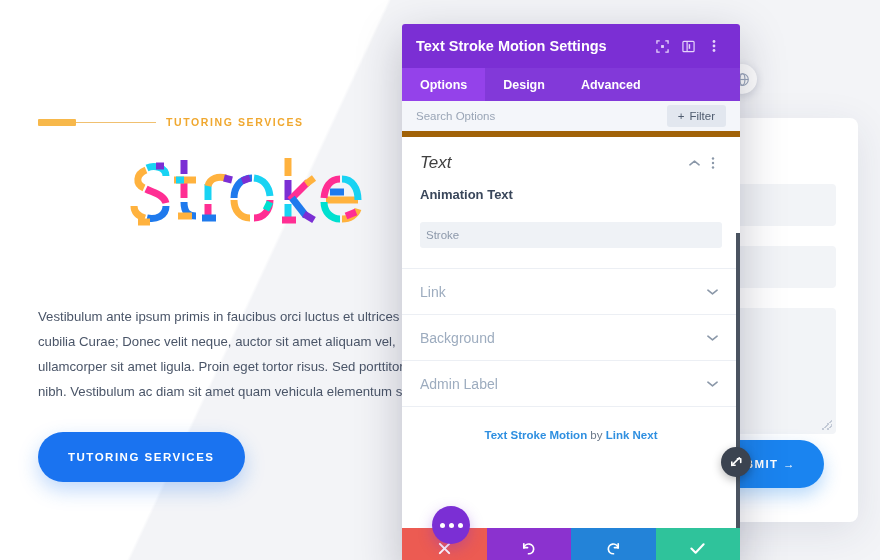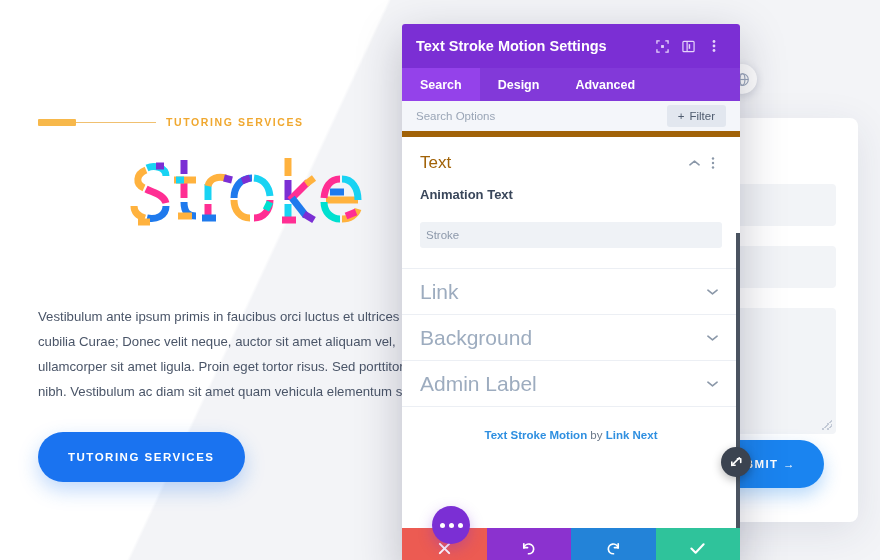--- a/index.html
+++ b/index.html
@@ -137,21 +137,21 @@
     border: none; cursor: pointer;
   }
 
   .modal-body { flex: 1; background: #fff; overflow: hidden; position: relative; }
 
   .sect-open { padding: 16px 18px 20px 18px; border-bottom: 1px solid #eceff4; }
   .sect-head {
     display: flex; align-items: center; margin-bottom: 14px;
   }
   .sect-title-open {
-    flex: 1; font-size: 17px; color: #a16207; font-weight: normal;
+    flex: 1; font-size: 17px; color: #404040; font-weight: normal; font-style: italic;
   }
   .chev {
     width: 20px; height: 20px; display: flex; align-items: center; justify-content: center;
     color: #8a97a8; cursor: pointer;
   }
   .dots-v {
     width: 18px; height: 20px; display: flex; align-items: center; justify-content: center;
     color: #8a97a8; cursor: pointer; letter-spacing: 0; font-size: 14px;
   }
   .field-label {
@@ -160,21 +160,21 @@
   .text-input {
     width: 100%; height: 26px; background: #eff2f6; border: none; border-radius: 3px;
     padding: 0 6px; font-size: 11.5px; color: #8d99ab;
     font-family: "Liberation Sans", sans-serif;
   }
 
   .sect-closed {
     height: 46px; display: flex; align-items: center; padding: 0 18px;
     border-bottom: 1px solid #eceff4; cursor: pointer;
   }
-  .sect-title-closed { flex: 1; font-size: 21px; color: #9dacbf; }
+  .sect-title-closed { flex: 1; font-size: 14px; color: #9dacbf; }
 
   .credit {
     text-align: center; padding: 22px 0 0 0;
     font-size: 11.5px; color: #6b7889;
   }
   .credit a { color: #2f8fe0; text-decoration: none; font-weight: bold; }
 
   .modal-footer { height: 41px; display: flex; }
   .fbtn {
     flex: 1; display: flex; align-items: center; justify-content: center;
@@ -316,21 +316,21 @@
       <div class="hdr-icon">
         <svg width="4" height="14" viewBox="0 0 4 14" fill="currentColor">
           <circle cx="2" cy="2.5" r="1.4"></circle>
             <circle cx="2" cy="7" r="1.4"></circle>
             <circle cx="2" cy="11.5" r="1.4"></circle>
         </svg>
       </div>
     </div>
 
     <div class="modal-tabs">
-      <div class="tab active">Search</div>
+      <div class="tab active">Options</div>
       <div class="tab">Design</div>
       <div class="tab">Advanced</div>
     </div>
 
     <div class="modal-search">
       <div class="search-ph">Search Options</div>
       <button class="filter-btn">
         <span>+</span>
         <span>Filter</span>
       </button>

